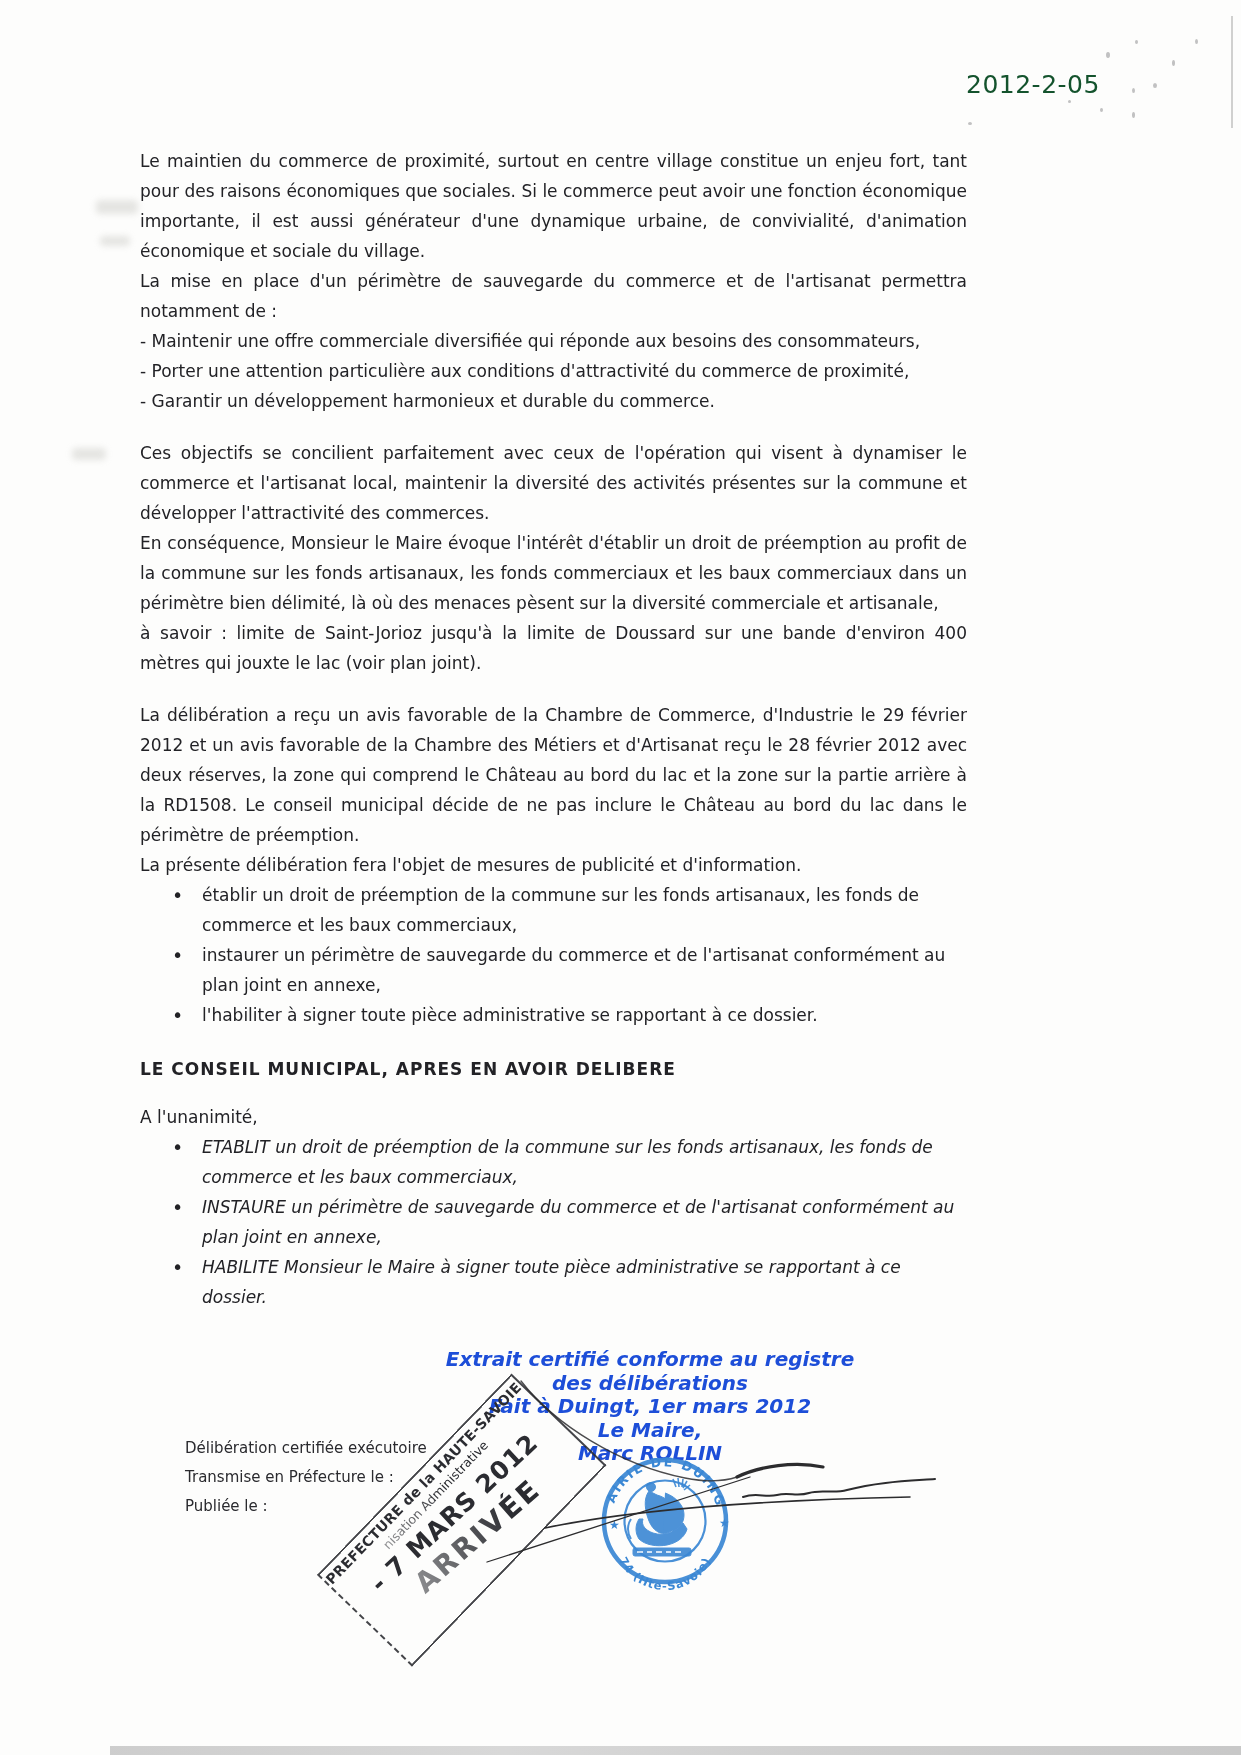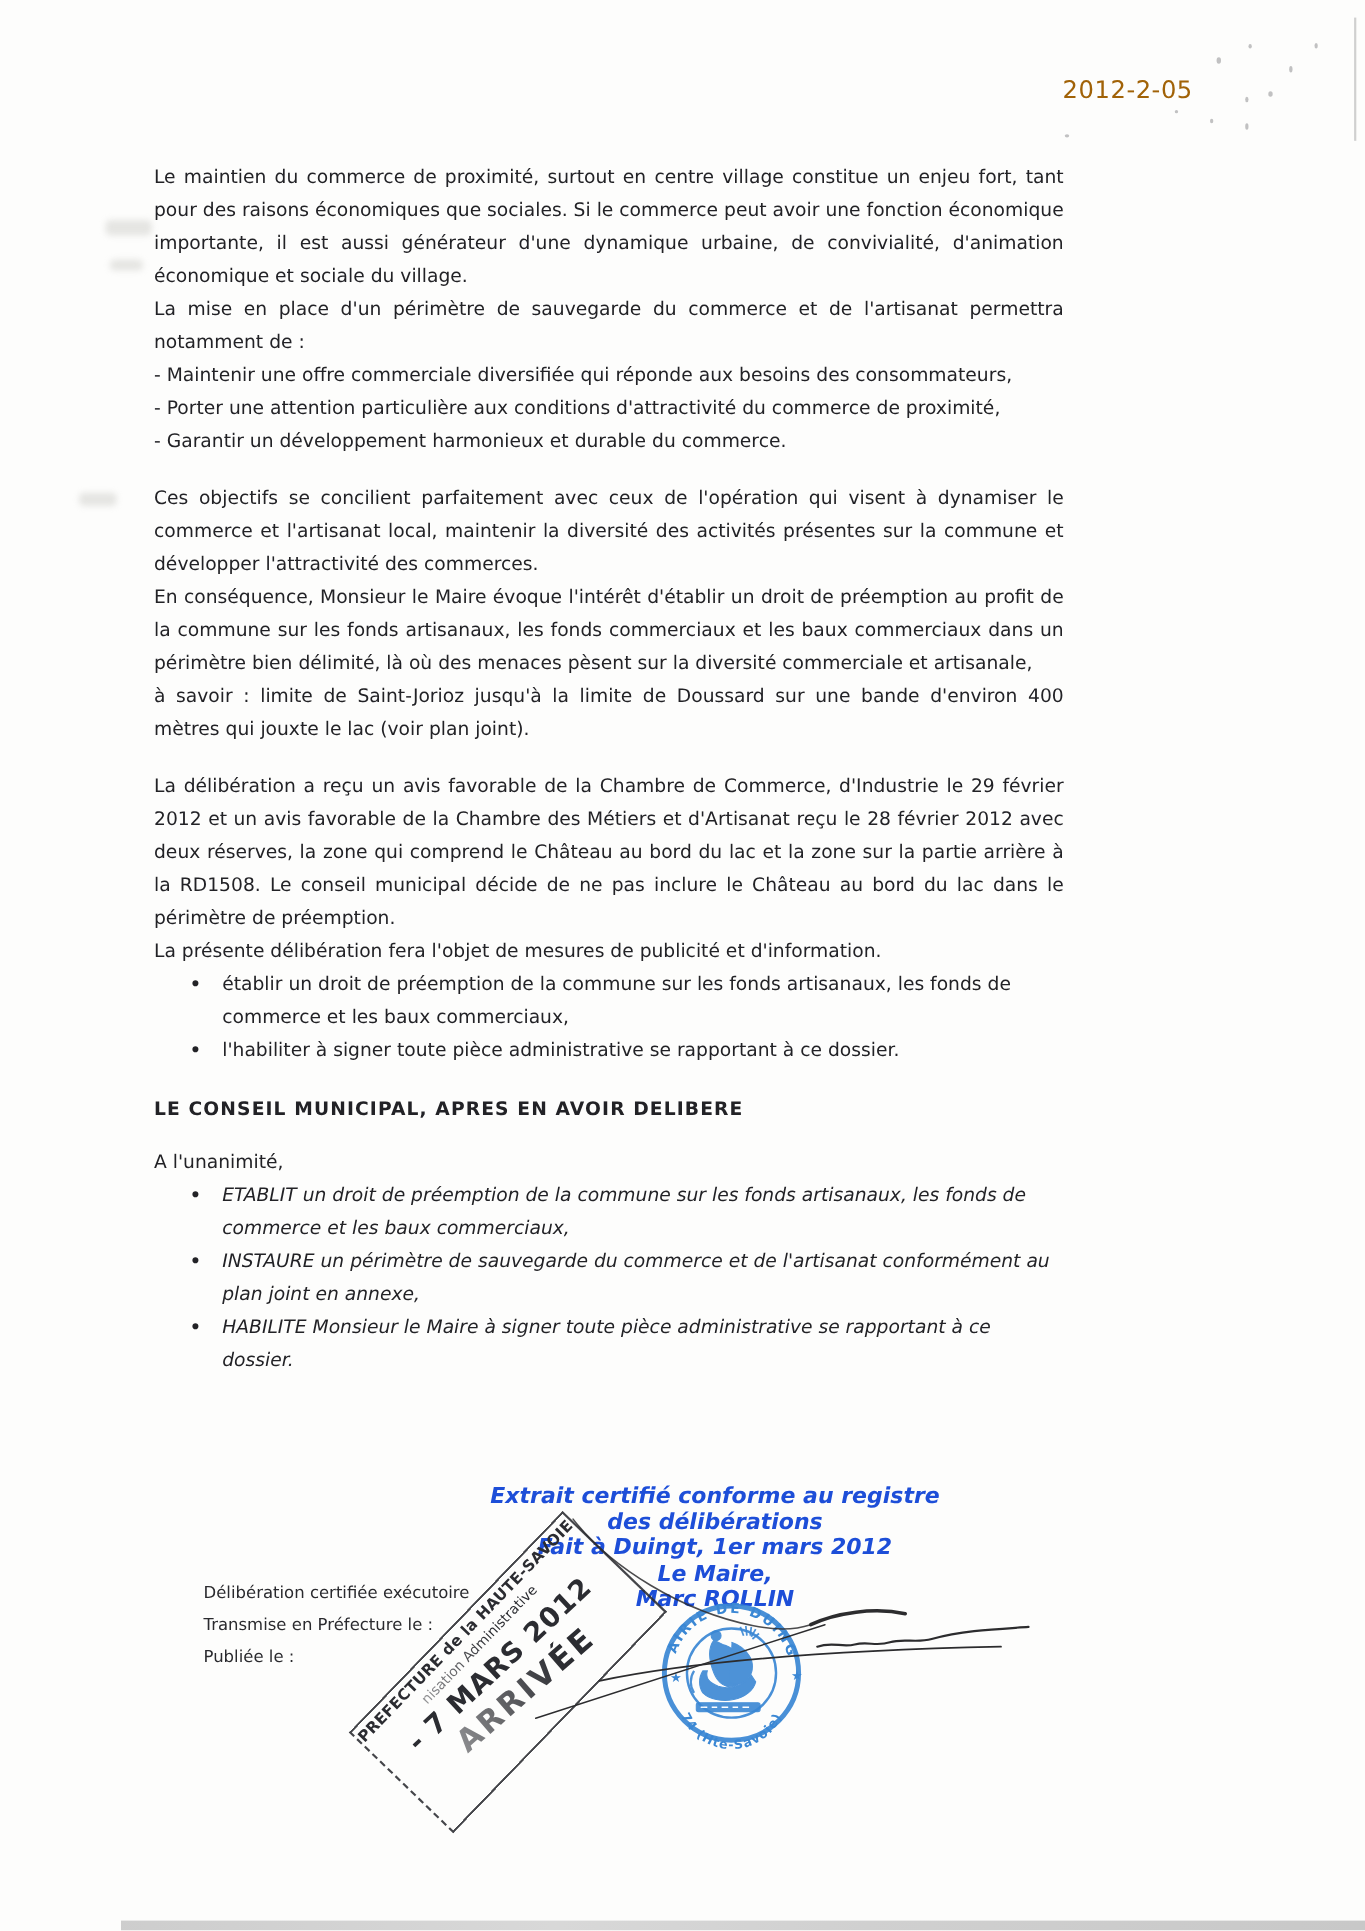--- a/index.html
+++ b/index.html
@@ -2,21 +2,21 @@
 <html><head>
 <meta charset="utf-8">
 <style>
   html,body{margin:0;padding:0;}
   body{width:1241px;height:1755px;position:relative;background:#fdfdfc;overflow:hidden;
        font-family:"DejaVu Sans",sans-serif;color:#1e1e20;
        -webkit-font-smoothing:antialiased;}
   .page{position:absolute;inset:0;}
 
   
-  .doc-number{position:absolute;left:966px;top:70px;font-size:22px;color:#a16207;letter-spacing:.5px;}
+  .doc-number{position:absolute;left:966px;top:70px;font-size:25px;color:#14532d;letter-spacing:.5px;}
 
   
   .textcol{position:absolute;left:140px;top:146px;width:827px;font-size:17px;line-height:30px;color:#222226;}
   .textcol p{margin:0;text-align:justify;}
   .gap{margin-top:22px !important;}
   .dashline{text-align:left !important;}
 
   ul.blt{list-style:none;margin:0;padding:0;}
   ul.blt li{position:relative;padding-left:62px;}
   ul.blt li::before{content:"\2022";position:absolute;left:32px;top:0;font-size:19px;}
@@ -66,20 +66,21 @@
     <p class="dashline">- Maintenir une offre commerciale diversifiée qui réponde aux besoins des consommateurs,</p>
     <p class="dashline">- Porter une attention particulière aux conditions d'attractivité du commerce de proximité,</p>
     <p class="dashline">- Garantir un développement harmonieux et durable du commerce.</p>
     <p class="gap">Ces objectifs se concilient parfaitement avec ceux de l'opération qui visent à dynamiser le commerce et l'artisanat local, maintenir la diversité des activités présentes sur la commune et développer l'attractivité des commerces.</p>
     <p>En conséquence, Monsieur le Maire évoque l'intérêt d'établir un droit de préemption au profit de la commune sur les fonds artisanaux, les fonds commerciaux et les baux commerciaux dans un périmètre bien délimité, là où des menaces pèsent sur la diversité commerciale et artisanale,</p>
     <p>à savoir : limite de Saint-Jorioz jusqu'à la limite de Doussard sur une bande d'environ 400 mètres qui jouxte le lac (voir plan joint).</p>
     <p class="gap">La délibération a reçu un avis favorable de la Chambre de Commerce, d'Industrie le 29 février 2012 et un avis favorable de la Chambre des Métiers et d'Artisanat reçu le 28 février 2012 avec deux réserves, la zone qui comprend le Château au bord du lac et la zone sur la partie arrière à la RD1508. Le conseil municipal décide de ne pas inclure le Château au bord du lac dans le périmètre de préemption.</p>
     <p>La présente délibération fera l'objet de mesures de publicité et d'information.</p>
     <ul class="blt">
       <li><span>établir un droit de préemption de la commune sur les fonds artisanaux, les fonds de commerce et les baux commerciaux,</span></li>
+      <li><span>instaurer un périmètre de sauvegarde du commerce et de l'artisanat conformément au plan joint en annexe,</span></li>
       <li><span>l'habiliter à signer toute pièce administrative se rapportant à ce dossier.</span></li>
     </ul>
     <p class="heading">LE CONSEIL MUNICIPAL, APRES EN AVOIR DELIBERE</p>
     <p class="unanimity">A l'unanimité,</p>
     <ul class="blt decisions">
       <li><span>ETABLIT un droit de préemption de la commune sur les fonds artisanaux, les fonds de commerce et les baux commerciaux,</span></li>
       <li><span>INSTAURE un périmètre de sauvegarde du commerce et de l'artisanat conformément au plan joint en annexe,</span></li>
       <li><span>HABILITE Monsieur le Maire à signer toute pièce administrative se rapportant à ce dossier.</span></li>
     </ul>
   </div>

